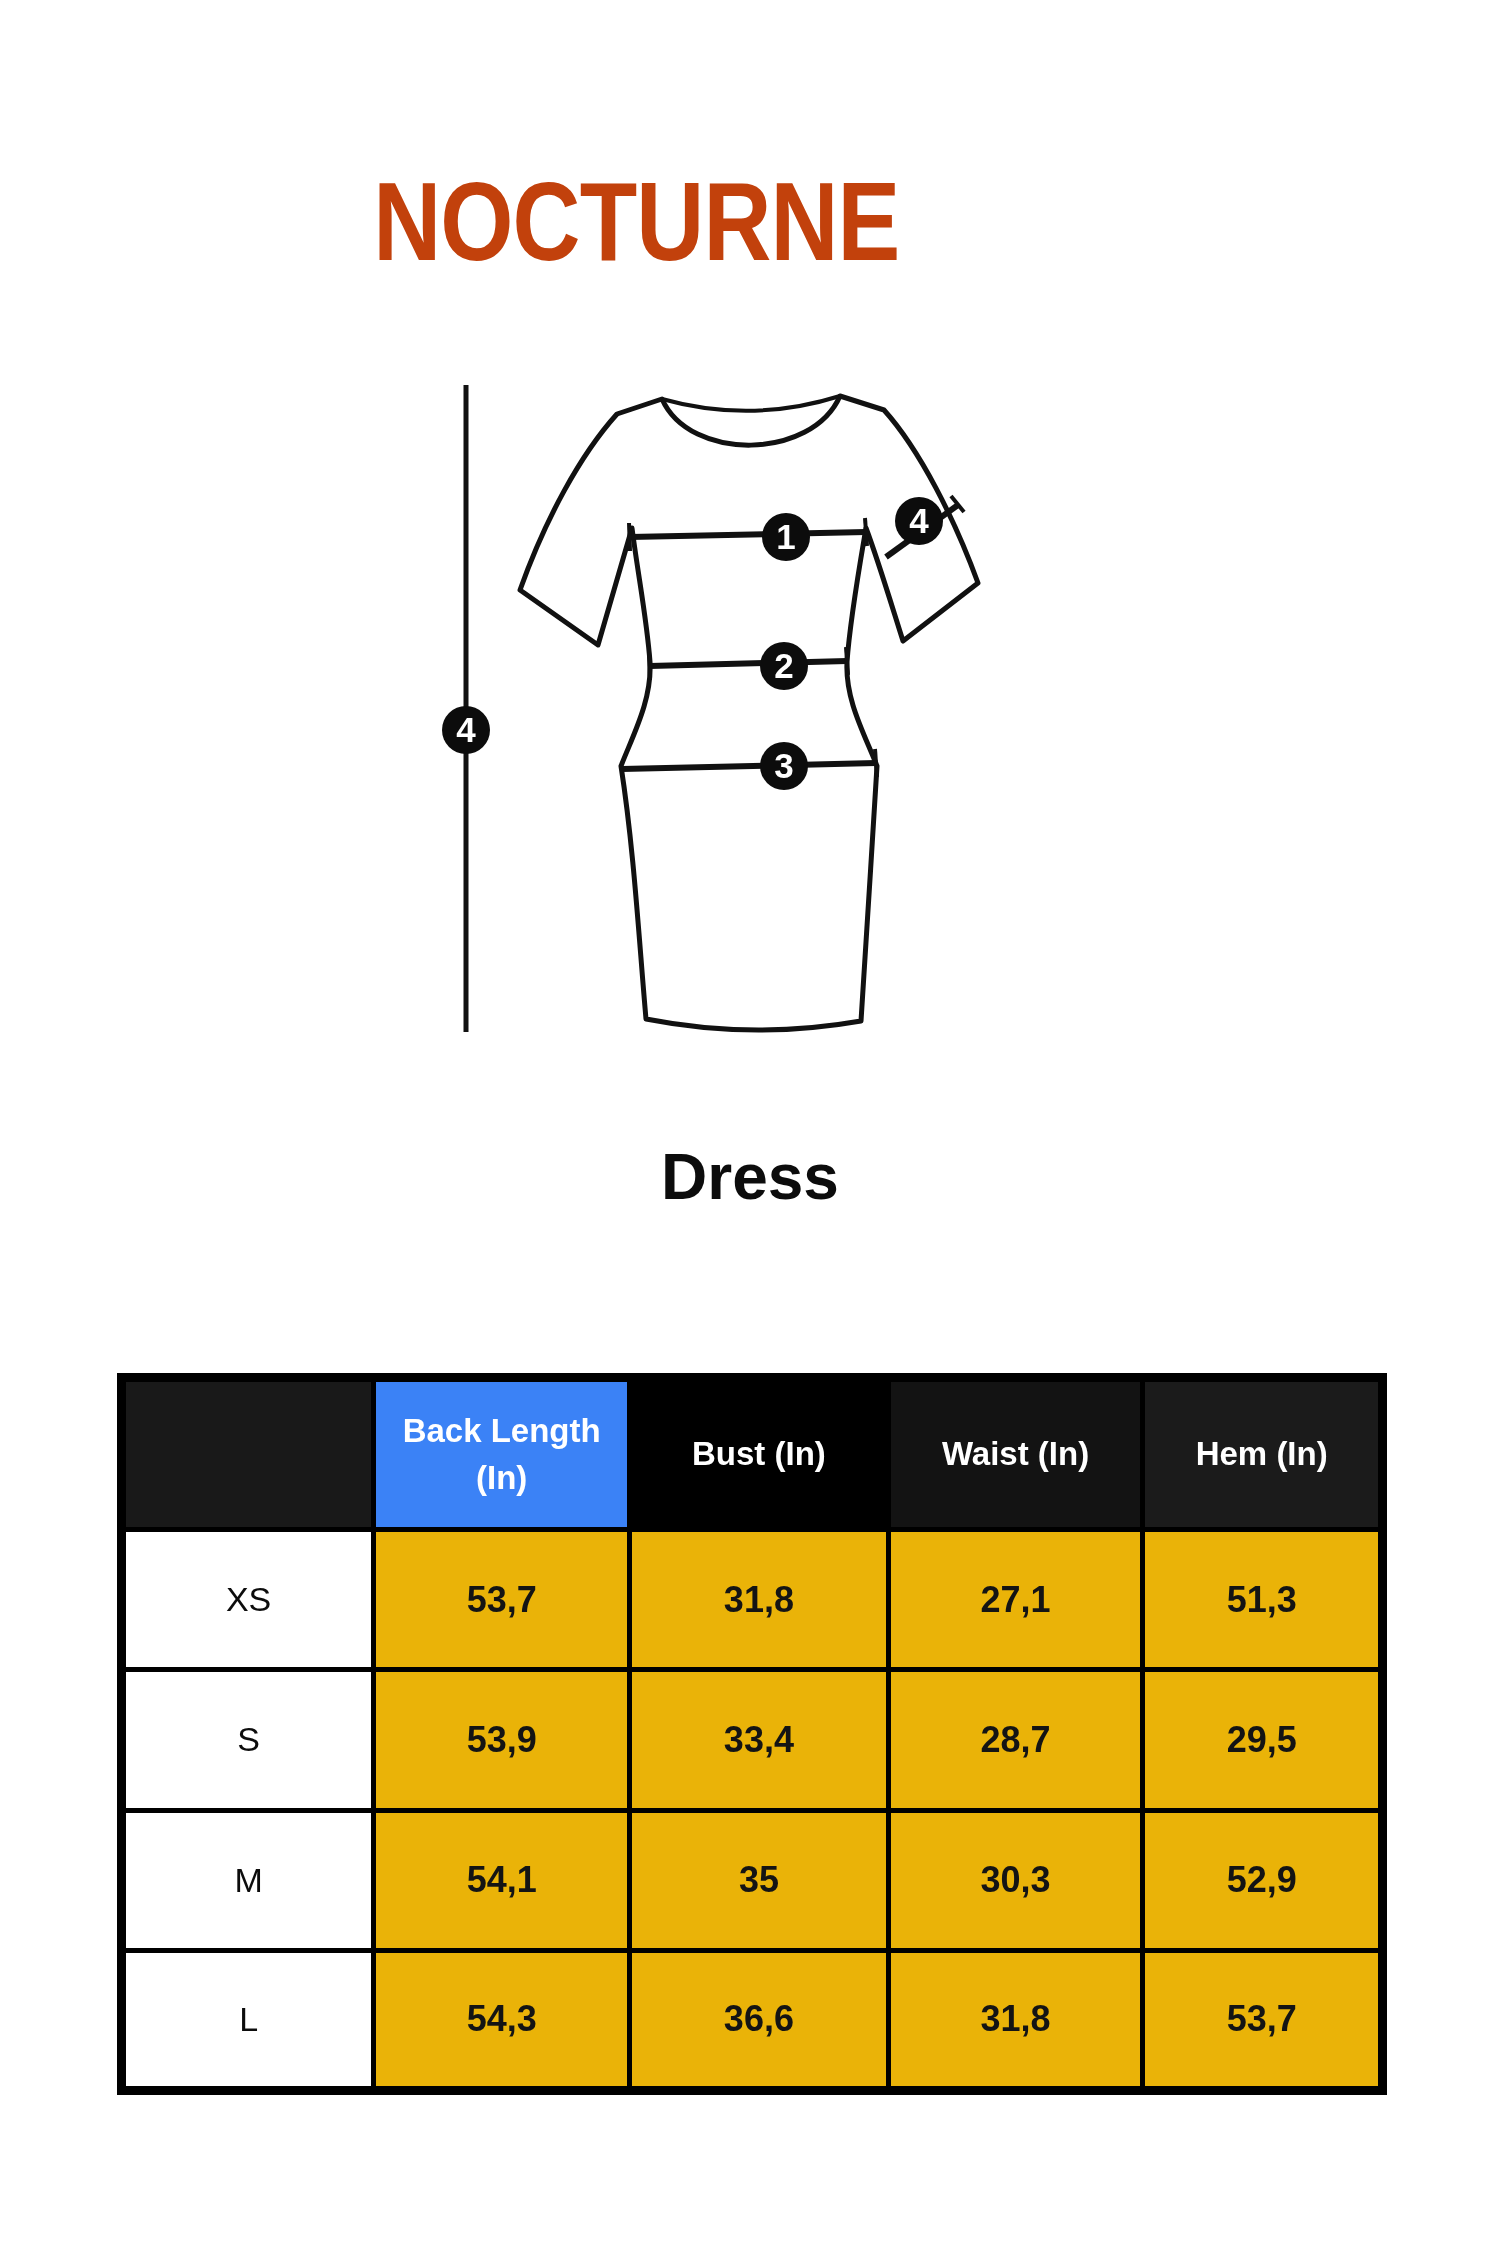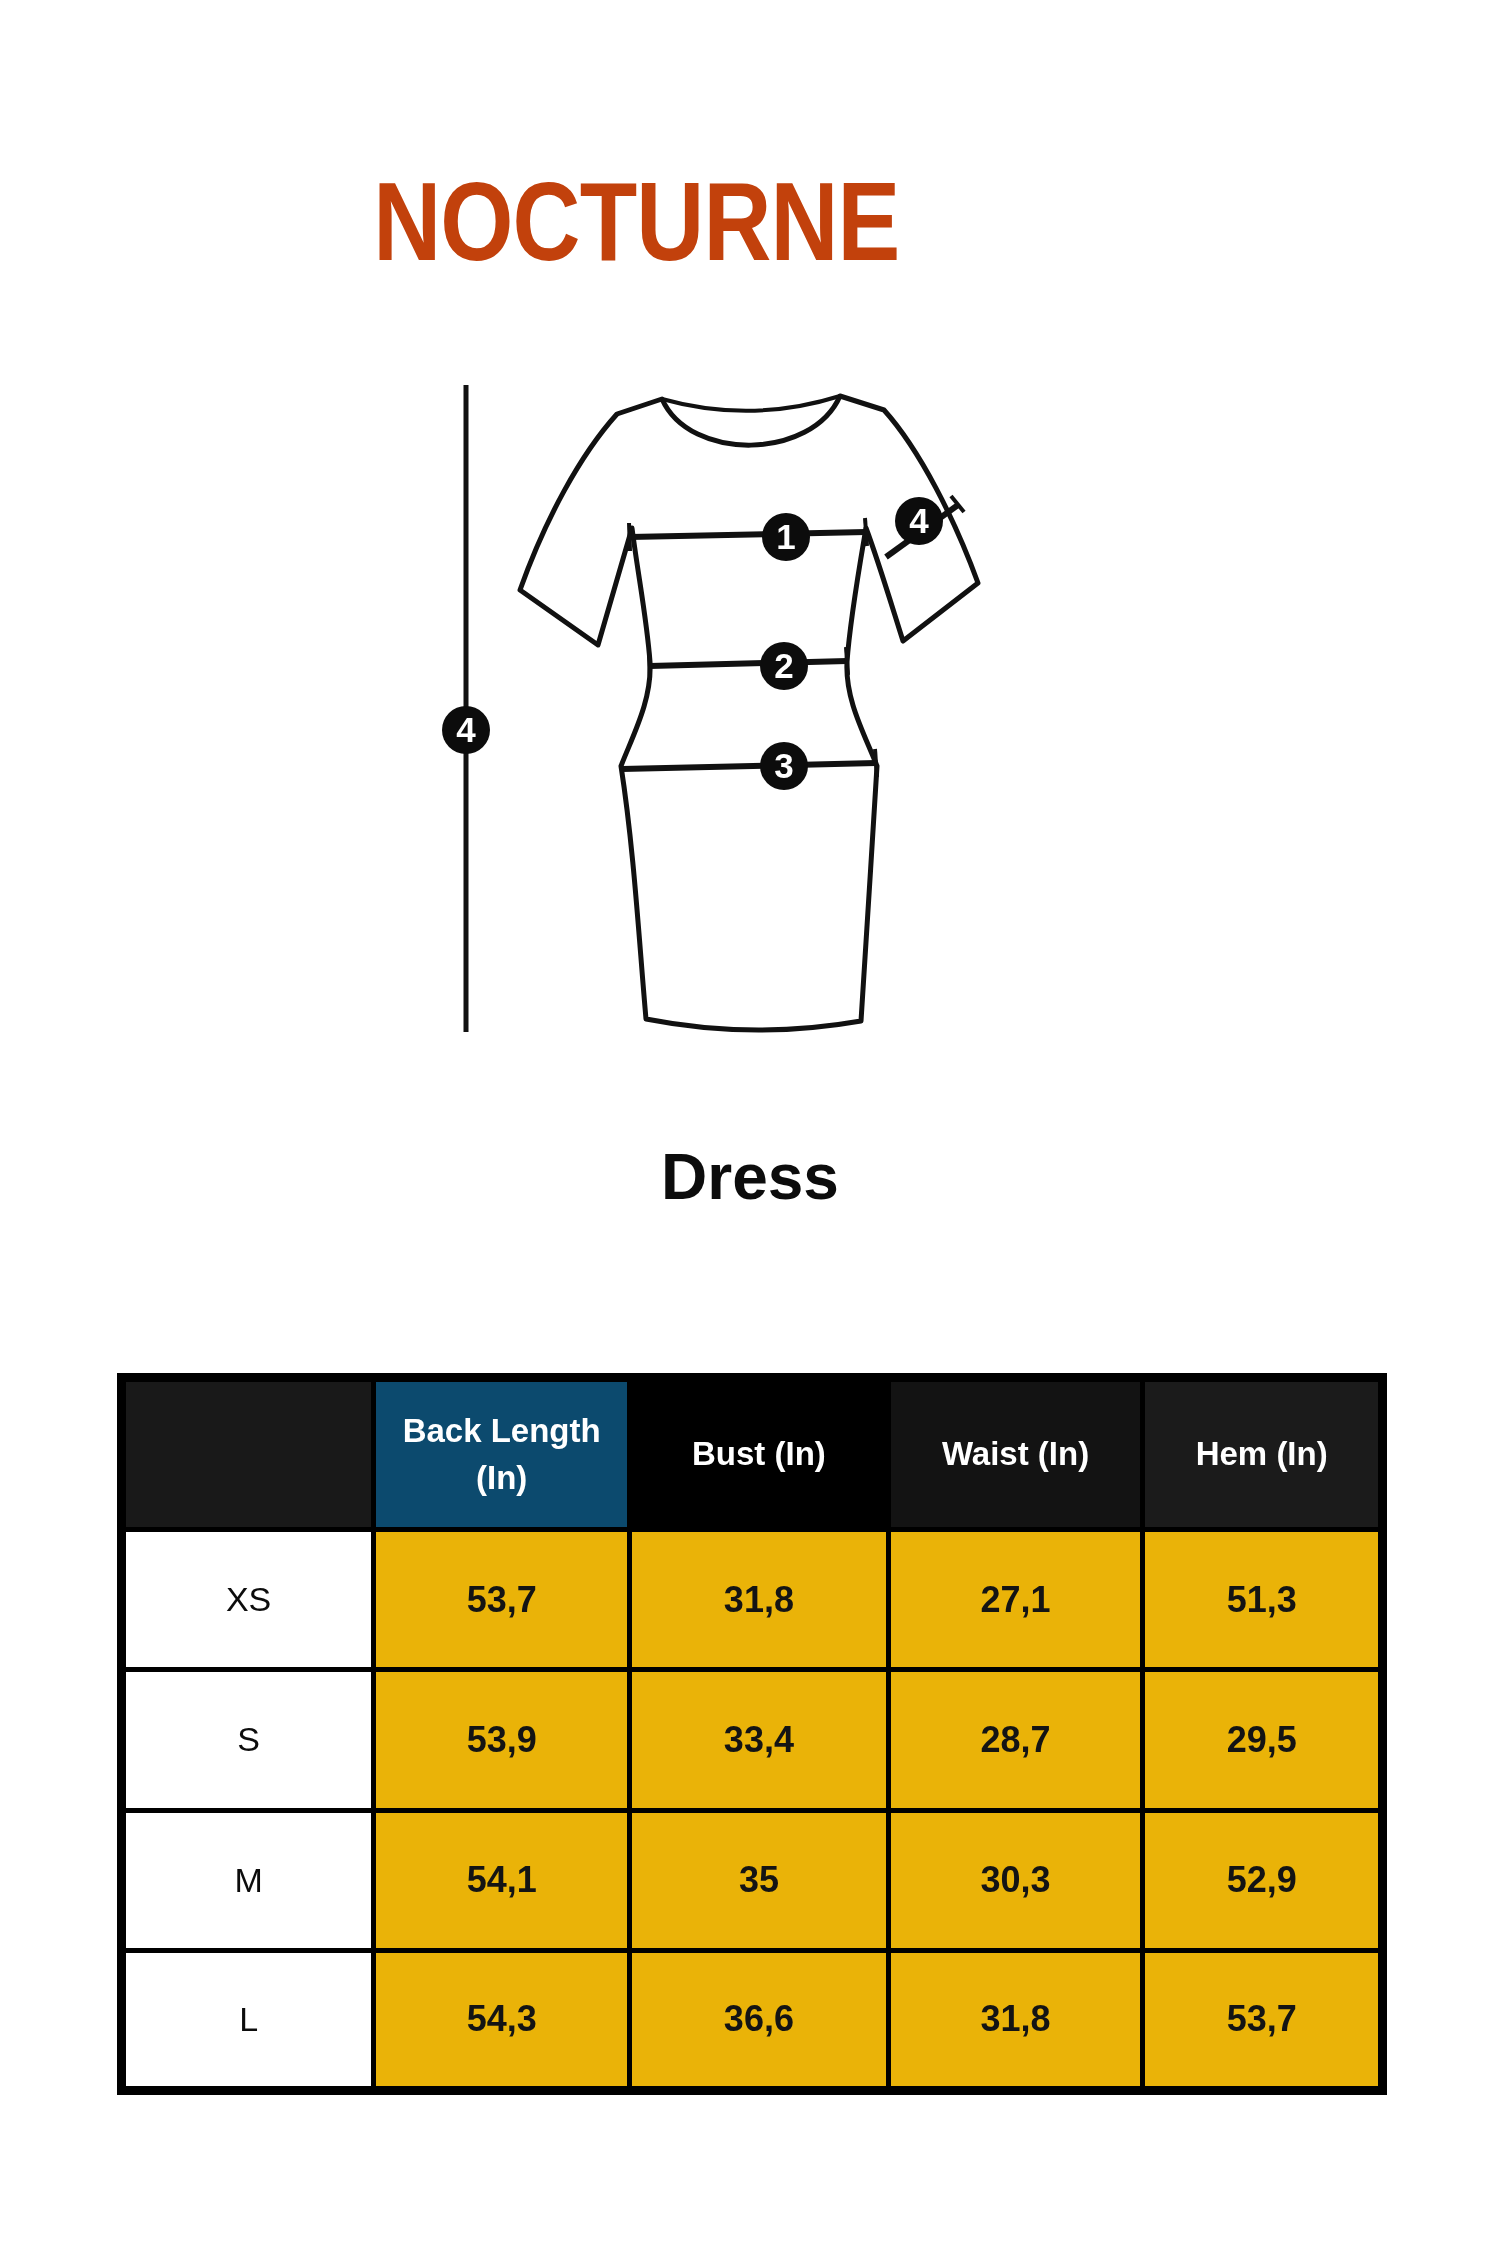--- a/index.html
+++ b/index.html
@@ -65,21 +65,21 @@
   }
   tr.header-row{height:128px;}
   tr.data-row{height:118px;}
   tr.header-row th{
     color:#ffffff;
     font-size:33px;
     font-weight:bold;
     line-height:1.4;
   }
   th.hcell-0{background:#191919;}
-  th.hcell-1{background:#0c4a6e;}
+  th.hcell-1{background:#3b82f6;}
   th.hcell-2{background:#000000;}
   th.hcell-3{background:#131313;}
   th.hcell-4{background:#1b1b1b;}
   td.size-cell{
     font-size:34px;
     font-weight:normal;
     color:#0c0c0c;
     background:#fff;
   }
   td.value-cell{

